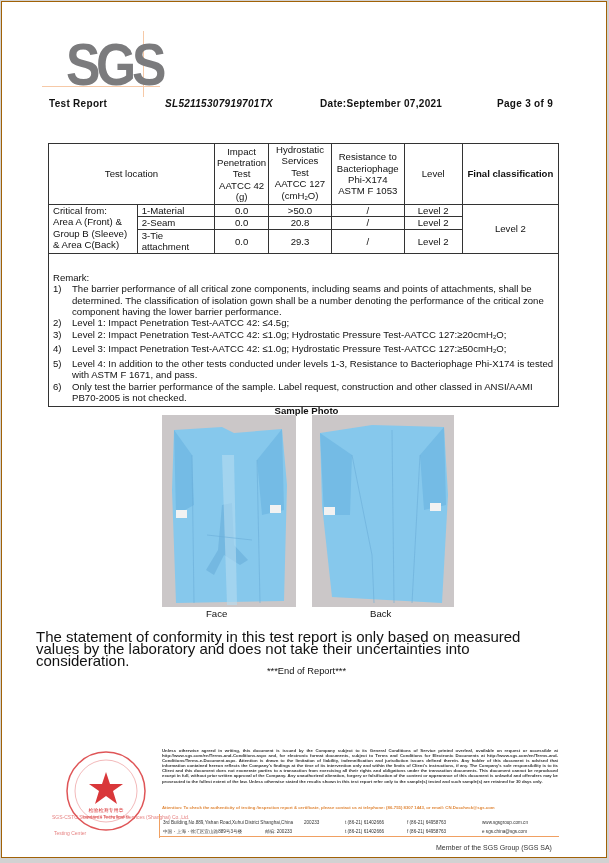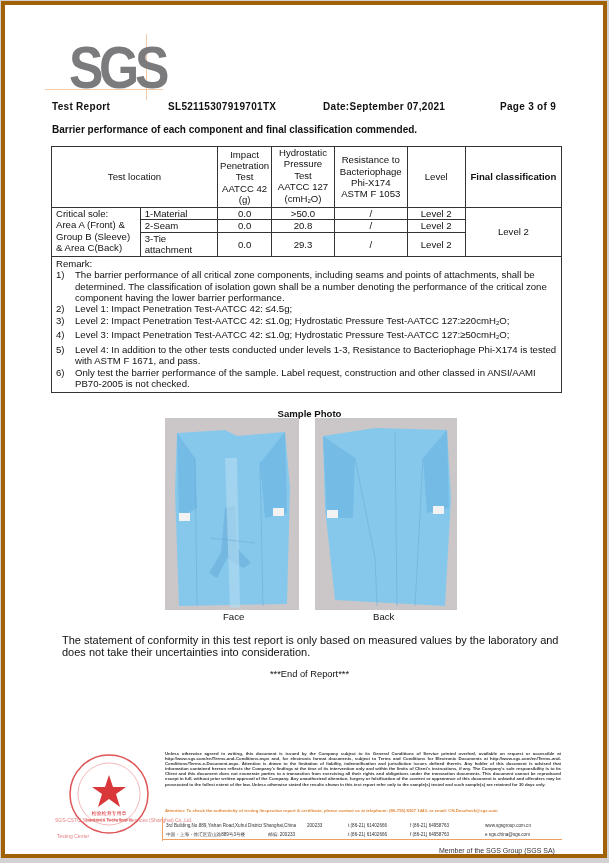--- a/index.html
+++ b/index.html
@@ -1,58 +1,58 @@
 <!DOCTYPE html>
 <html><head>
 <meta charset="utf-8">
 <style>
   * { box-sizing: border-box; margin: 0; padding: 0; }
   html, body { width: 609px; height: 863px; background: #d2d2d2; overflow: hidden; }
   body { font-family: "Liberation Sans", sans-serif; color: #111; }
   .page {
     position: absolute; left: 1px; top: 1px; width: 606px; height: 857px;
-    background: #ffffff; border: 4px solid #a16207;
+    background: #ffffff; border: 1px solid #a16207;
   }
   
   .logo { position: absolute; left: 64px; top: 33px; font-family: "Liberation Sans", sans-serif;
     font-weight: bold; font-size: 60px; color: #7b7b7d; letter-spacing: -5px; line-height: 60px;
     transform: scaleX(0.86); transform-origin: left top; }
   .logo-line-h { position: absolute; left: 40px; top: 84px; width: 118px; height: 1px; background: #f6c9a7; }
   .logo-line-v { position: absolute; left: 141px; top: 29px; width: 1px; height: 66px; background: #f6c9a7; }
 
   .hdr { position: absolute; top: 96px; font-size: 10px; font-weight: bold; letter-spacing: 0.3px; }
   .hdr.h1 { left: 47px; }
-  .hdr.h2 { left: 163px; }
+  .hdr.h2 { left: 163px; font-style: italic; }
   .hdr.h3 { left: 318px; }
   .hdr.h4 { left: 495px; }
 
   .section-title { position: absolute; left: 47px; top: 119px; font-size: 10px; font-weight: bold; }
 
   table.res { position: absolute; left: 46px; top: 141px; width: 511px; border-collapse: collapse;
     font-size: 9.6px; line-height: 11.4px; }
   table.res td { border: 1px solid #333; text-align: center; vertical-align: middle; padding: 0 2px; }
   table.res td.l { text-align: left; padding-left: 4px; }
   table.res td.loc { vertical-align: top; }
   table.res td.b { font-weight: bold; }
-  table.res td.remark { text-align: left; vertical-align: top; padding: 1px 4px 3px 4px; }
+  table.res td.remark { text-align: left; vertical-align: top; padding: 18px 4px 3px 4px; }
   .rm-title { display: block; }
   .rm-item { display: flex; }
   .rm-num { width: 19px; flex: none; }
   .rm-txt { flex: 1; }
   sub { font-size: 6px; vertical-align: -1px; }
 
   .photo-title { position: absolute; left: 0; width: 609px; top: 403px; text-align: center; font-size: 9.6px; font-weight: bold; }
   .photo { position: absolute; top: 413px; width: 134px; height: 192px; background: #c9c5c6; overflow: hidden; }
   .photo.face { left: 160px; }
   .photo.back { left: 310px; width: 142px; }
   .photo-cap { position: absolute; top: 606px; font-size: 9.6px; }
-  .photo-cap.face { left: 218px; }
+  .photo-cap.face { left: 204px; }
   .photo-cap.back { left: 368px; }
 
-  .conf { position: absolute; left: 57px; top: 629px; width: 510px; font-size: 11px; line-height: 12px; }
+  .conf { position: absolute; left: 34px; top: 629px; width: 510px; font-size: 15px; line-height: 12px; }
   .end { position: absolute; left: 0; width: 609px; top: 664px; text-align: center; font-size: 9.3px; }
 
   
   .stamp { position: absolute; left: 63px; top: 748px; width: 82px; height: 82px; }
   .stamp-text1 { position: absolute; left: 50px; top: 812px; font-size: 5px; color: #d55; opacity: .75; white-space: nowrap; }
   .stamp-text2 { position: absolute; left: 52px; top: 828px; font-size: 5px; color: #d55; opacity: .75; white-space: nowrap; }
   .legal { position: absolute; left: 160px; top: 746px; width: 396px; font-size: 4.3px; line-height: 5.1px;
     text-align: justify; color: #333; font-weight: bold; }
   .attn { position: absolute; left: 160px; top: 803px; width: 396px; font-size: 4.3px; line-height: 5.1px; color: #e0883b; font-weight: bold; }
   .orange-v { position: absolute; left: 157px; top: 812px; width: 1px; height: 24px; background: #f0a062; }
@@ -67,21 +67,20 @@
 
   <div class="logo-line-h"></div>
   <div class="logo-line-v"></div>
   <div class="logo">SGS</div>
 
   <div class="hdr h1">Test Report</div>
   <div class="hdr h2">SL52115307919701TX</div>
   <div class="hdr h3">Date:September 07,2021</div>
   <div class="hdr h4">Page 3 of 9</div>
 
-  <div class="section-title">Barrier performance of each component and final classification commended.</div>
 
   <table class="res">
     <colgroup>
       <col style="width:90px">
         <col style="width:78px">
         <col style="width:51px">
         <col style="width:63px">
       <col style="width:73px">
         <col style="width:59px">
         <col style="width:97px">
@@ -91,37 +90,37 @@
       <td colspan="2">Test location</td>
       <td>
         <div>Impact</div>
         <div>Penetration</div>
         <div>Test</div>
         <div>AATCC 42</div>
         <div>(g)</div>
       </td>
       <td>
         <div>Hydrostatic</div>
-        <div>Pressure</div>
+        <div>Services</div>
         <div>Test</div>
         <div>AATCC 127</div>
         <div><span>(cmH</span><sub>2</sub><span>O)</span></div>
       </td>
       <td>
         <div>Resistance to</div>
         <div>Bacteriophage</div>
         <div>Phi-X174</div>
         <div>ASTM F 1053</div>
       </td>
       <td>Level</td>
       <td class="b">Final classification</td>
     </tr>
     <tr style="height:11px">
       <td rowspan="3" class="l loc">
-        <div>Critical sole:</div>
+        <div>Critical from:</div>
         <div>Area A (Front) &amp;</div>
         <div>Group B (Sleeve)</div>
         <div>&amp; Area C(Back)</div>
       </td>
       <td class="l">1-Material</td>
       <td>0.0</td>
       <td>&gt;50.0</td>
       <td>/</td>
       <td>Level 2</td>
       <td rowspan="3">Level 2</td>

